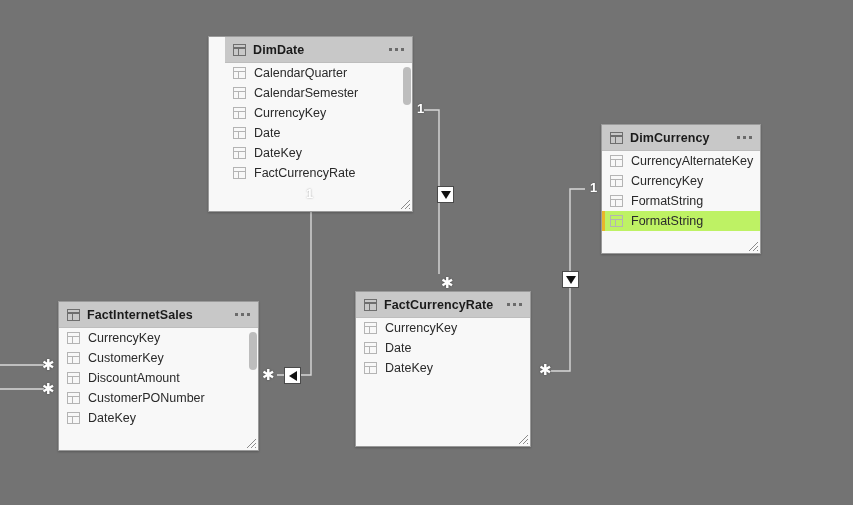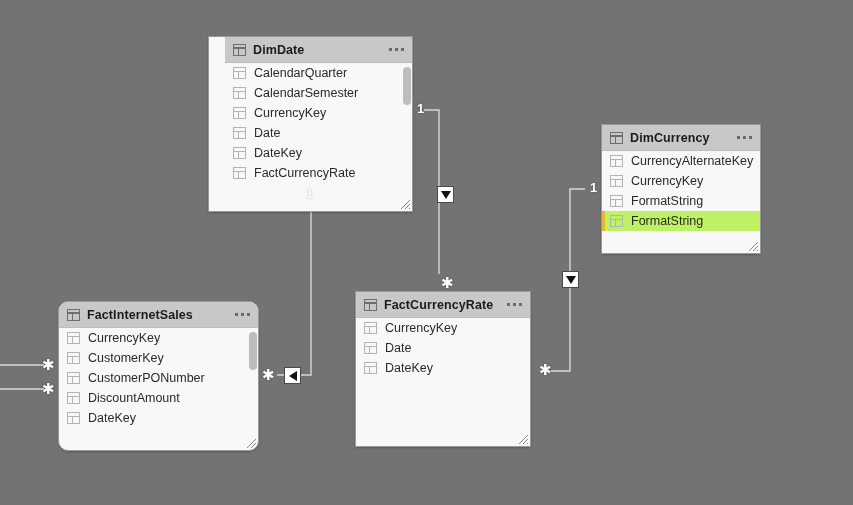--- a/index.html
+++ b/index.html
@@ -283,46 +283,46 @@
         <span class="fname">FormatString</span>
       </div>
       <span class="grip">
         <svg width="11" height="11" viewBox="0 0 11 11">
           <path d="M10 1 L1 10 M10 5 L5 10 M10 9 L9 10" stroke="#8a8a8a" stroke-width="1" fill="none"></path>
         </svg>
       </span>
     </div>
   </div>
 
-  <div class="tbl" style="left:58px; top:301px; width:201px; height:150px;border-radius:10px;">
+  <div class="tbl" style="left:58px; top:301px; width:201px; height:150px;">
     <div class="tbl-head">
       <span class="tbl-icon dark"></span>
       <span class="tbl-title">FactInternetSales</span>
       <span class="dots">
           <i></i>
           <i></i>
           <i></i>
         </span>
     </div>
     <div class="tbl-body">
       <div class="field">
         <span class="tbl-icon light"></span>
         <span class="fname">CurrencyKey</span>
       </div>
       <div class="field">
         <span class="tbl-icon light"></span>
         <span class="fname">CustomerKey</span>
       </div>
       <div class="field">
         <span class="tbl-icon light"></span>
+        <span class="fname">DiscountAmount</span>
+      </div>
+      <div class="field">
+        <span class="tbl-icon light"></span>
         <span class="fname">CustomerPONumber</span>
-      </div>
-      <div class="field">
-        <span class="tbl-icon light"></span>
-        <span class="fname">DiscountAmount</span>
       </div>
       <div class="field">
         <span class="tbl-icon light"></span>
         <span class="fname">DateKey</span>
       </div>
       <div class="vscroll">
         <div class="thumb" style="top:4px; height:38px;"></div>
       </div>
       <span class="grip">
         <svg width="11" height="11" viewBox="0 0 11 11">

